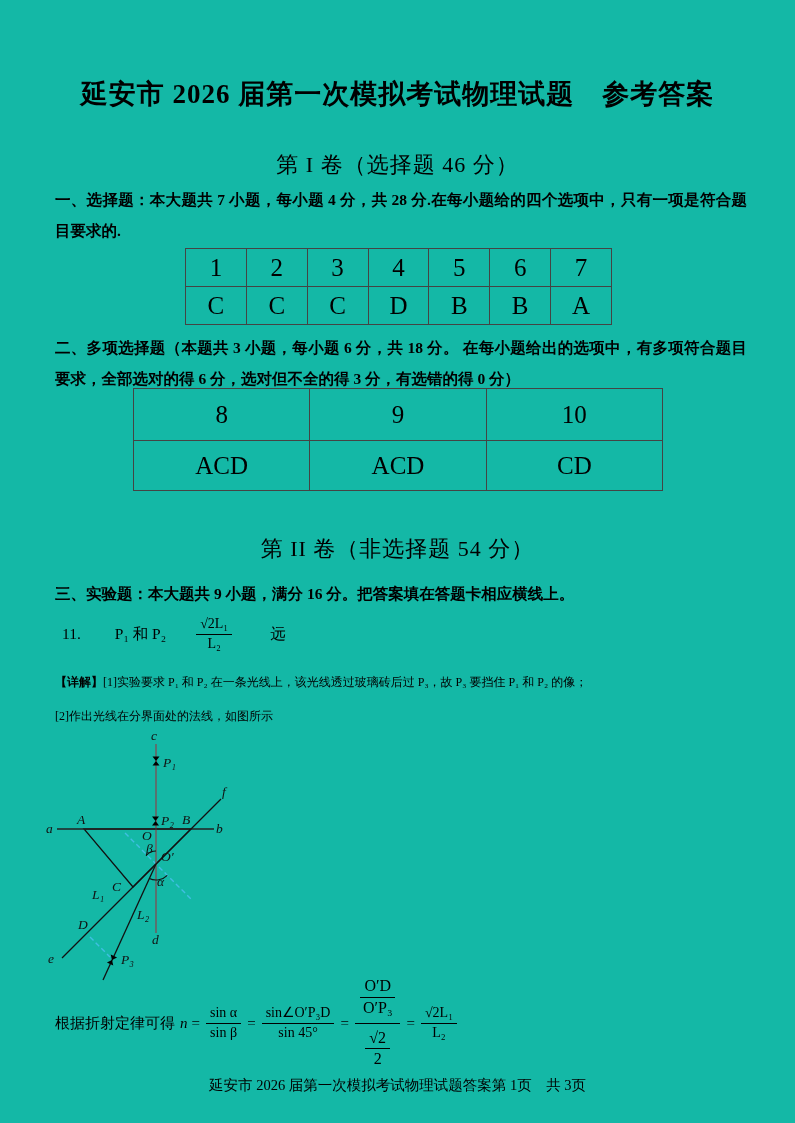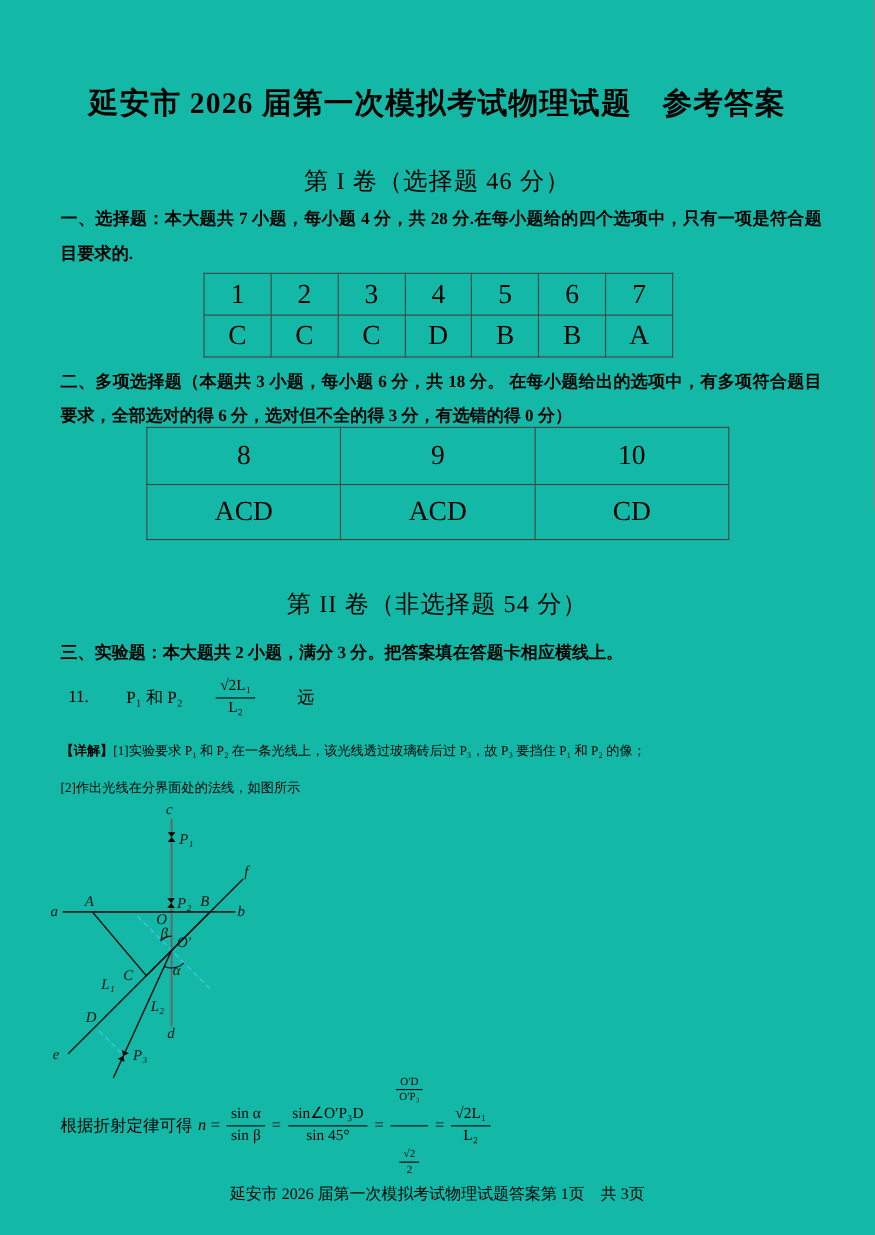--- a/index.html
+++ b/index.html
@@ -47,21 +47,21 @@
   .detail{position:absolute;left:55px;width:705px;font-size:12px;line-height:20px;}
   #detail-1{top:672px;}
   #detail-2{top:706px;}
   .bold{font-weight:bold;}
   .frac{
     display:inline-flex;flex-direction:column;align-items:center;
     vertical-align:middle;font-size:14px;margin:0 2px;
   }
   .frac .fnum{border-bottom:1px solid #000;padding:0 4px;line-height:1.3;}
   .frac .fden{padding:0 4px;line-height:1.3;}
-  .frac .frac{margin:19px 0;font-size:10px;}
+  .frac .frac{margin:4px 0;font-size:16px;}
   .formula{
     position:absolute;left:55px;top:990px;height:66px;
     display:flex;align-items:center;font-size:15px;
   }
   .formula .eq{margin:0 4px;}
   .it{font-style:italic;}
   .formula .nvar{margin-left:5px;}
   .fig{position:absolute;left:44px;top:728px;width:200px;height:265px;}
   .fig text{font-size:13.5px;font-style:italic;font-family:"Liberation Serif",serif;fill:#111;}
   .ln{stroke:#111;stroke-width:1.3;fill:none;}
@@ -121,21 +121,21 @@
       <tr class="ans-row">
         <td>ACD</td>
         <td>ACD</td>
         <td>CD</td>
       </tr>
     </tbody>
   </table>
 
   <div class="part-heading" id="heading-part2">第 II 卷（非选择题 54 分）</div>
 
-  <div class="para" id="intro-exp">三、实验题：本大题共 2 小题，满分 3 分。把答案填在答题卡相应横线上。</div>
+  <div class="para" id="intro-exp">三、实验题：本大题共 9 小题，满分 16 分。把答案填在答题卡相应横线上。</div>
 
   <div class="q11">
     <span class="qnum">11.</span>
     <span class="blank1">P₁ 和 P₂</span>
     <span class="frac">
       <span class="fnum">√2L₁</span>
       <span class="fden">L₂</span>
     </span>
     <span class="blank3">远</span>
   </div>

